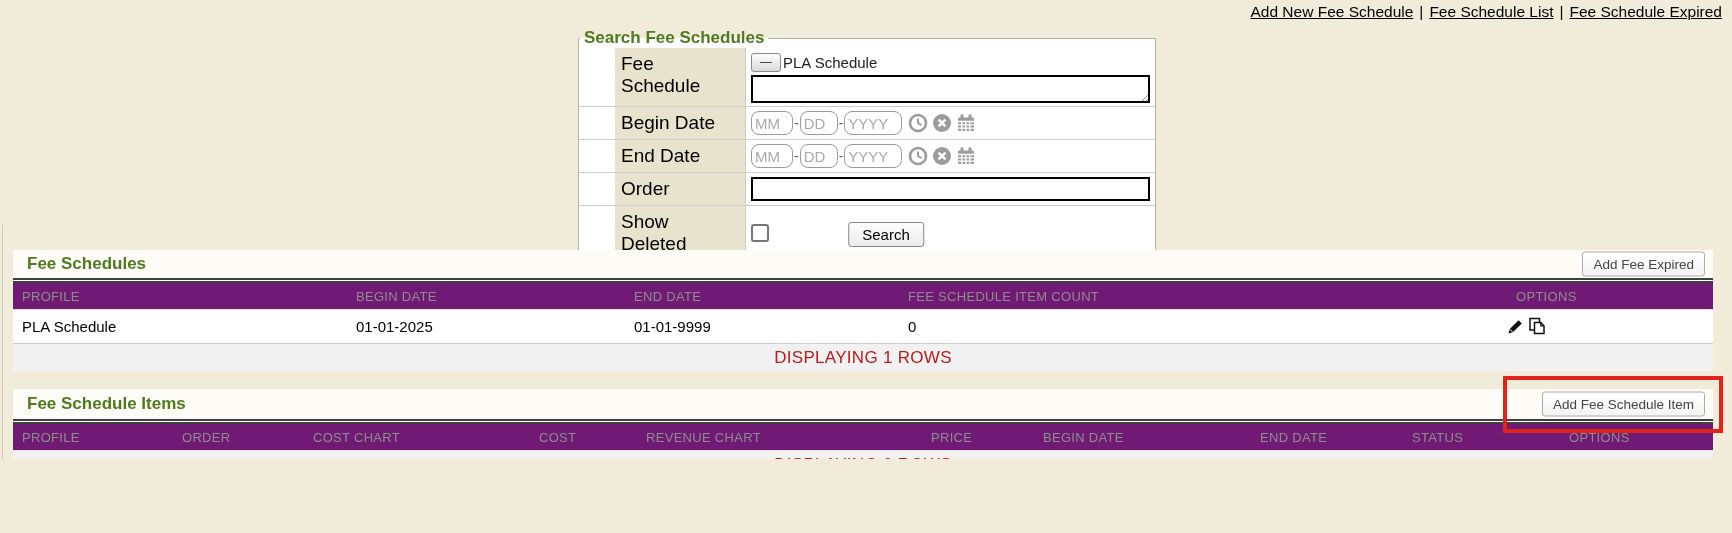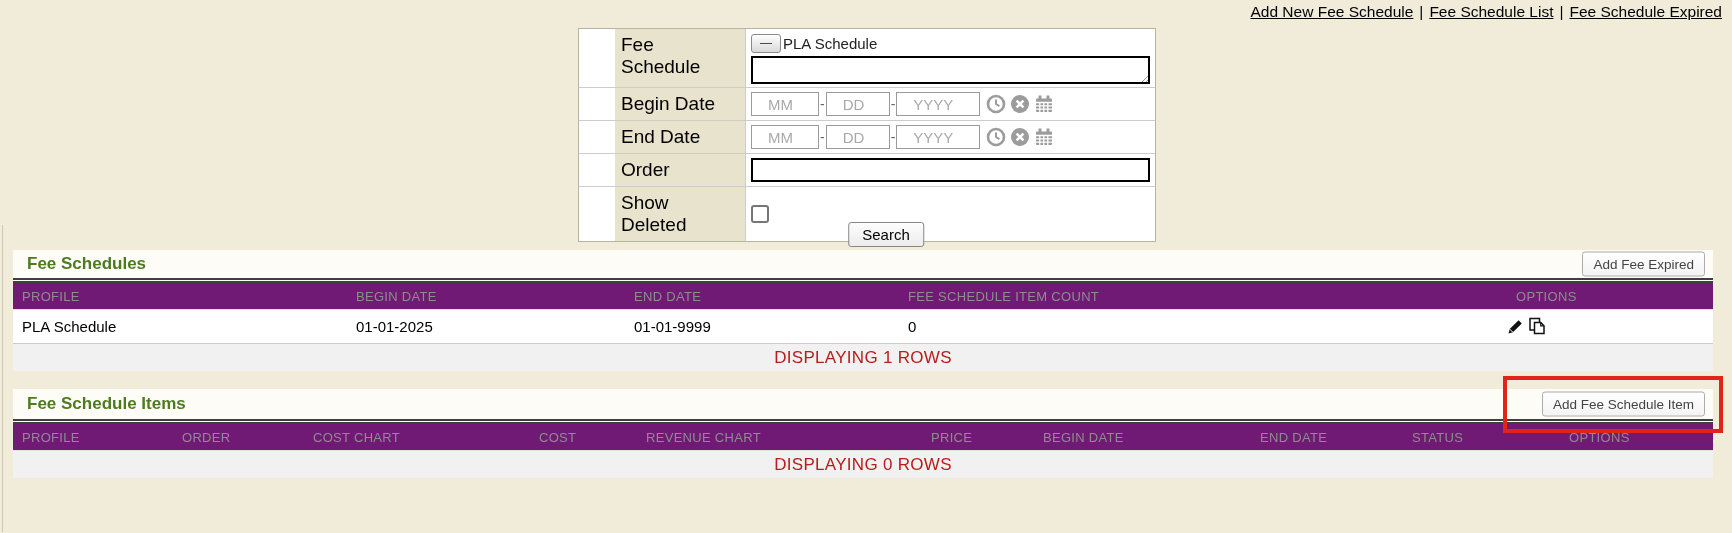--- a/index.html
+++ b/index.html
@@ -1,17 +1,17 @@
 <!DOCTYPE html>
 <html><head>
 <meta charset="utf-8">
 <style>
   html,body{margin:0;padding:0;}
   body{font-family:"Liberation Sans",sans-serif;background:#f1ecd9;}
-  #screen{position:relative;width:1732px;height:532px;background:#f1ecd9;overflow:hidden;}
+  #screen{position:relative;width:1732px;height:459px;background:#f1ecd9;overflow:hidden;}
   .left-frame-line{position:absolute;left:2px;top:225px;bottom:0;width:1px;background:#ccc7b6;}
 
   
   .top-links{position:absolute;top:3px;right:10px;font-size:15.5px;color:#000;white-space:nowrap;}
   .top-links a{color:#000;text-decoration:underline;cursor:pointer;}
   .top-links .sep{margin:0 6px;text-decoration:none;}
 
   
   fieldset.search{position:absolute;left:578px;top:28px;width:576px;margin:0;padding:0;
     border:1px solid #b9b49e;background:#fff;}
@@ -28,22 +28,22 @@
   .minus-btn{width:28px;height:17px;border:1px solid #8a8a8a;border-radius:3px;
     background:linear-gradient(#fefefe,#d9d9d9);font-size:12px;line-height:14px;color:#333;
     display:inline-flex;align-items:center;justify-content:center;cursor:pointer;}
   .chip-text{font-size:15px;color:#222;margin-left:2px;}
   .big-input{position:relative;margin-top:2px;height:24px;border:2px solid #000;background:#fff;}
   .big-input input{width:100%;height:100%;border:none;outline:none;font-size:14px;padding:0 3px;box-sizing:border-box;}
   .grip{position:absolute;right:0;bottom:0;width:9px;height:9px;
     background:repeating-linear-gradient(135deg,transparent 0 2px,#999 2px 3px);
     clip-path:polygon(100% 0,100% 100%,0 100%);}
 
-  .date-input{height:22px;border:1px solid #9a9a9a;border-radius:0;font-size:15px;color:#444;
-    padding:0 16px;box-sizing:content-box;outline:none;}
+  .date-input{height:22px;border:1px solid #9a9a9a;border-radius:8px;font-size:15px;color:#444;
+    padding:0 3px;box-sizing:content-box;outline:none;}
   .date-input::placeholder{color:#a9a9a9;}
   .dsep{color:#666;font-size:14px;margin:0 1px;}
   .dicons{display:inline-flex;align-items:center;gap:4px;margin-left:6px;}
   .dicons svg{display:block;cursor:pointer;}
 
   .order-input{height:20px;border:2px solid #000;font-size:14px;padding:0 3px;outline:none;flex:1;}
   .checkbox{width:14px;height:14px;border:2px solid #767676;border-radius:3px;background:#fff;cursor:pointer;}
 
   .search-btn{position:absolute;left:886px;top:222px;transform:translateX(-50%);
     font-family:"Liberation Sans",sans-serif;font-size:15px;color:#000;
@@ -79,20 +79,21 @@
 <body>
 
 <div id="screen">
   <div class="left-frame-line"></div>
 
   <div class="top-links">
     <a>Add New Fee Schedule</a><span class="sep">|</span><a>Fee Schedule List</a><span class="sep">|</span><a>Fee Schedule Expired</a>
   </div>
 
   <fieldset class="search">
+    <legend>Search Fee Schedules</legend>
 
     <div class="srow">
       <div class="slabel top">Fee Schedule</div>
       <div class="sval col">
         <div class="chip-line">
           <span class="minus-btn">—</span>
           <span class="chip-text">PLA Schedule</span>
         </div>
         <div class="big-input">
           <input type="text" placeholder="" style="">

